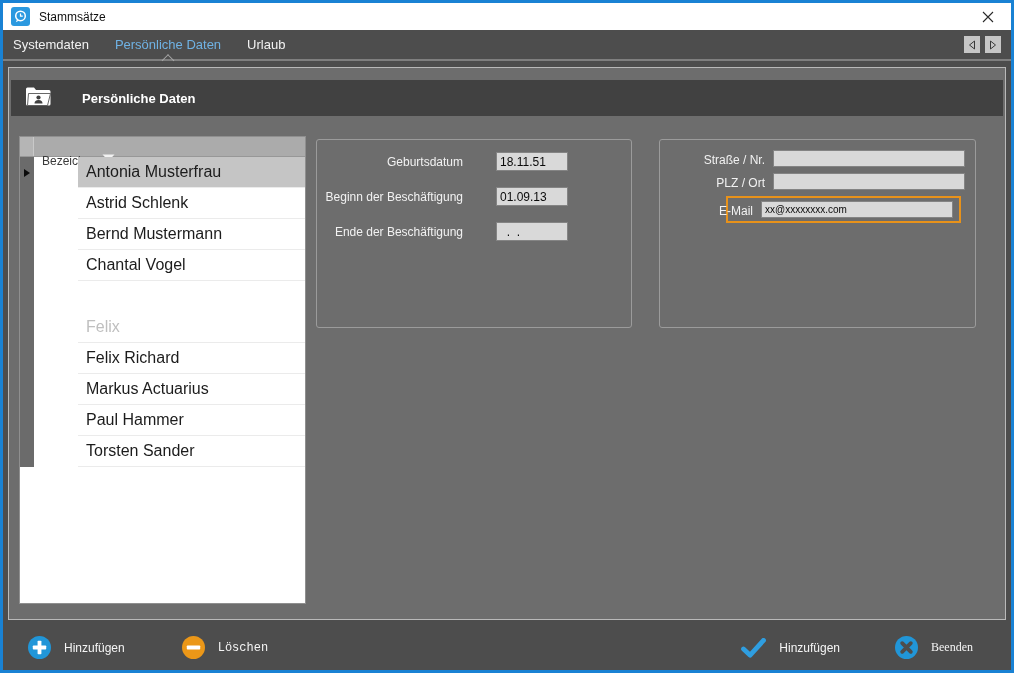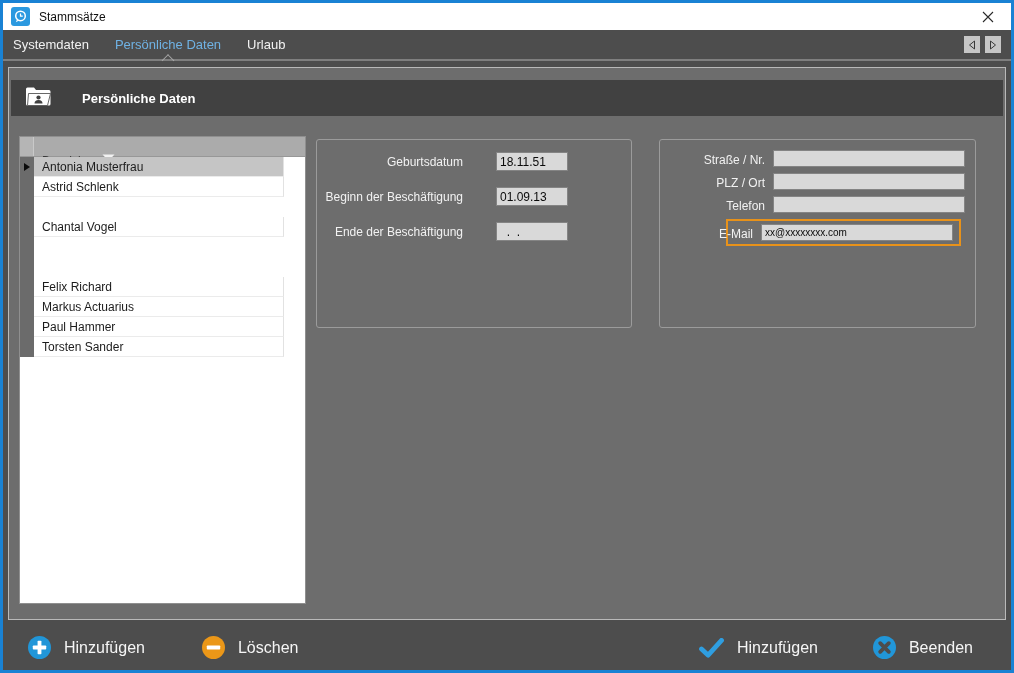--- a/index.html
+++ b/index.html
@@ -41,21 +41,21 @@
 
   
   .list-box { position:absolute; left:10px; top:68px; width:287px; height:468px;
               background:#ffffff; border:1px solid #8f8f8f; overflow:hidden; }
   .list-header { height:20px; display:flex; background:#ababab; border-bottom:1px solid #979797;
                  font-size:12px; color:#3a3a3a; }
   .lh-gutter { width:14px; background:#b5b5b5; border-right:1px solid #c9c9c9; flex:none; }
   .lh-name { width:250px; flex:none; display:flex; align-items:center;
              padding:0 3px 0 8px; border-right:1px solid #d2d2d2;margin-top:24px; }
   .lh-rest { flex:1; background:#ababab; }
-  .list-row { height:20px; display:flex; font-size:12px; color:#1c1c1c; cursor:pointer; }
+  .list-row { height:31px; display:flex; font-size:16px; color:#1c1c1c; cursor:pointer;gap:44px; }
   .lr-gutter { width:14px; flex:none; background:#6b6b6b; display:flex;
                align-items:center; justify-content:center; }
   .lr-name { width:250px; flex:none; display:flex; align-items:center; padding-left:8px;
              background:#fff; border-bottom:1px solid #ebebeb; border-right:1px solid #e2e2e2;
              white-space:nowrap; overflow:hidden; }
   .list-row.selected .lr-name { background:#c5c5c5; }
   .list-row.disabled .lr-name { color:#bfbfbf; }
   .sel-marker { width:0; height:0; border-left:6px solid #0a0a0a;
                 border-top:4px solid transparent; border-bottom:4px solid transparent; }
 
@@ -75,26 +75,26 @@
              margin-bottom:6px; padding-right:10px; }
   .con-row label { color:#f2f2f2; font-size:12px; margin-right:8px; white-space:nowrap; }
   .con-row input { width:192px; height:17px; background:#d9d9d9; border:1px solid #848484;
                    font-family:inherit; font-size:10px; color:#0a0a0a; padding:0 3px; flex:none; }
   .con-row.highlight { border:2px solid #e8921a; margin-left:66px; margin-right:14px;
                        padding:3px 6px 3px 0; margin-bottom:0; }
 
   
   .bottombar { height:45px; background:#4d4d4d; display:flex; align-items:center;
                padding:0 38px 0 25px; flex:none; }
-  .action { display:flex; align-items:center; gap:13px; color:#f5f5f5; font-size:16px;
+  .action { display:flex; align-items:center; gap:13px; color:#f5f5f5; font-size:12px;
             cursor:pointer; }
   .action .icon { display:flex; }
-  .action-delete { margin-left:57px; }
+  .action-delete { margin-left:57px;font-family:Liberation Mono, monospace; }
   .action-apply { margin-left:auto; }
-  .action-close { margin-left:55px; }
+  .action-close { margin-left:55px;font-family:Liberation Serif, serif; }
 </style>
 </head>
 <body>
 
 <div class="window">
 
   <div class="titlebar">
     <span class="app-icon">
       <svg width="15" height="15" viewBox="0 0 16 16">
         <circle cx="8" cy="7.4" r="5.1" fill="none" stroke="#ffffff" stroke-width="1.6"></circle>
@@ -162,30 +162,32 @@
               <span class="sel-marker"></span>
             </span>
           <span class="lr-name">Antonia Musterfrau</span>
         </div>
         <div class="list-row">
           <span class="lr-gutter"></span>
           <span class="lr-name">Astrid Schlenk</span>
         </div>
         <div class="list-row">
           <span class="lr-gutter"></span>
+          <span class="lr-name">Bernd Mustermann</span>
         </div>
         <div class="list-row">
           <span class="lr-gutter"></span>
           <span class="lr-name">Chantal Vogel</span>
         </div>
         <div class="list-row">
           <span class="lr-gutter"></span>
         </div>
         <div class="list-row disabled">
           <span class="lr-gutter"></span>
+          <span class="lr-name">Felix</span>
         </div>
         <div class="list-row">
           <span class="lr-gutter"></span>
           <span class="lr-name">Felix Richard</span>
         </div>
         <div class="list-row">
           <span class="lr-gutter"></span>
           <span class="lr-name">Markus Actuarius</span>
         </div>
         <div class="list-row">
@@ -215,24 +217,20 @@
 
       <div class="group-box group-contact">
         <div class="con-row">
           <label>Straße / Nr.</label>
           <input type="text" value="" style="">
         </div>
         <div class="con-row">
           <label>PLZ / Ort</label>
           <input type="text" value="" style="">
         </div>
-        <div class="con-row">
-          <label>Telefon</label>
-          <input type="text" value="" style="">
-        </div>
         <div class="con-row highlight">
           <label>E-Mail</label>
           <input type="text" value="xx@xxxxxxxx.com" style="">
         </div>
       </div>
 
     </div>
   </div>
 
   <div class="bottombar">

